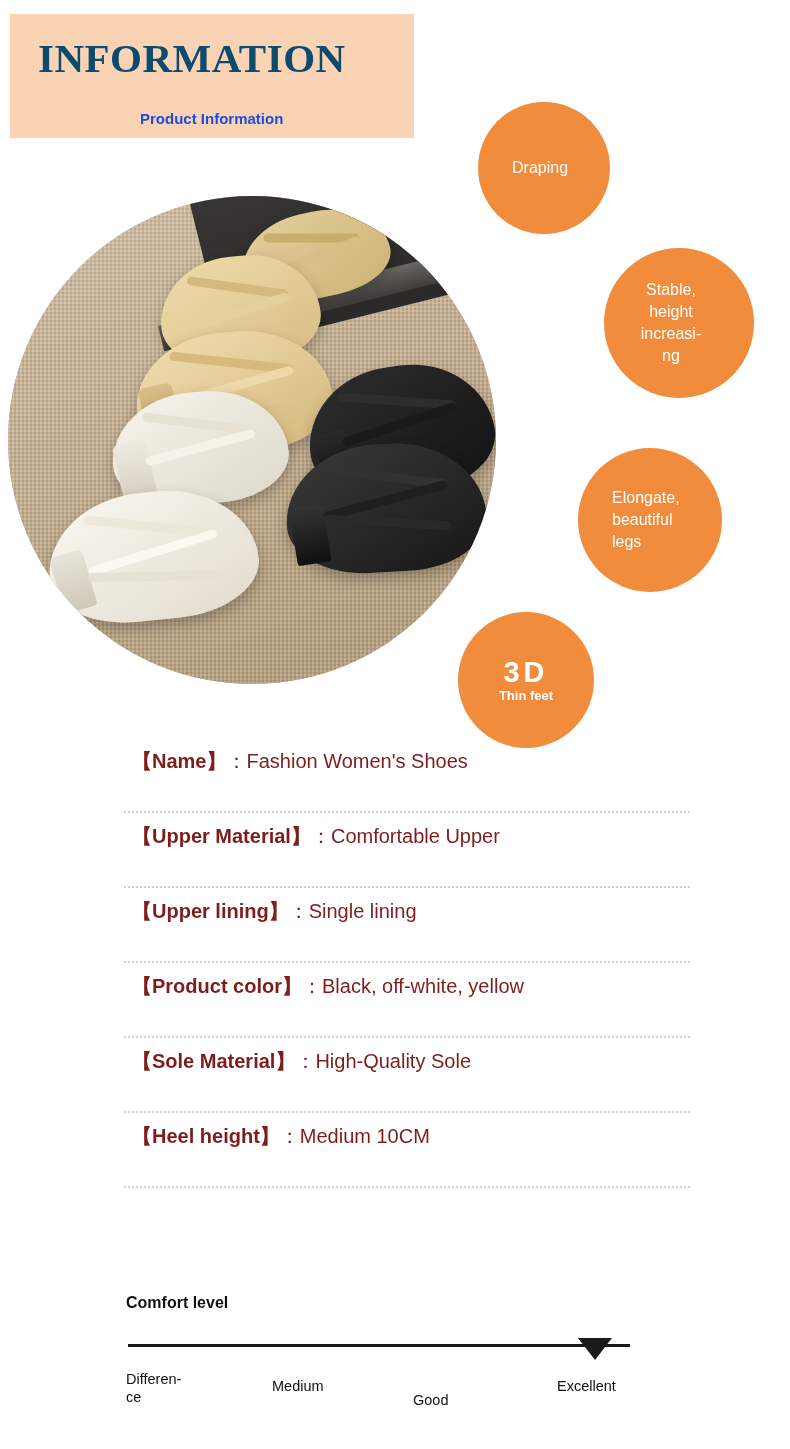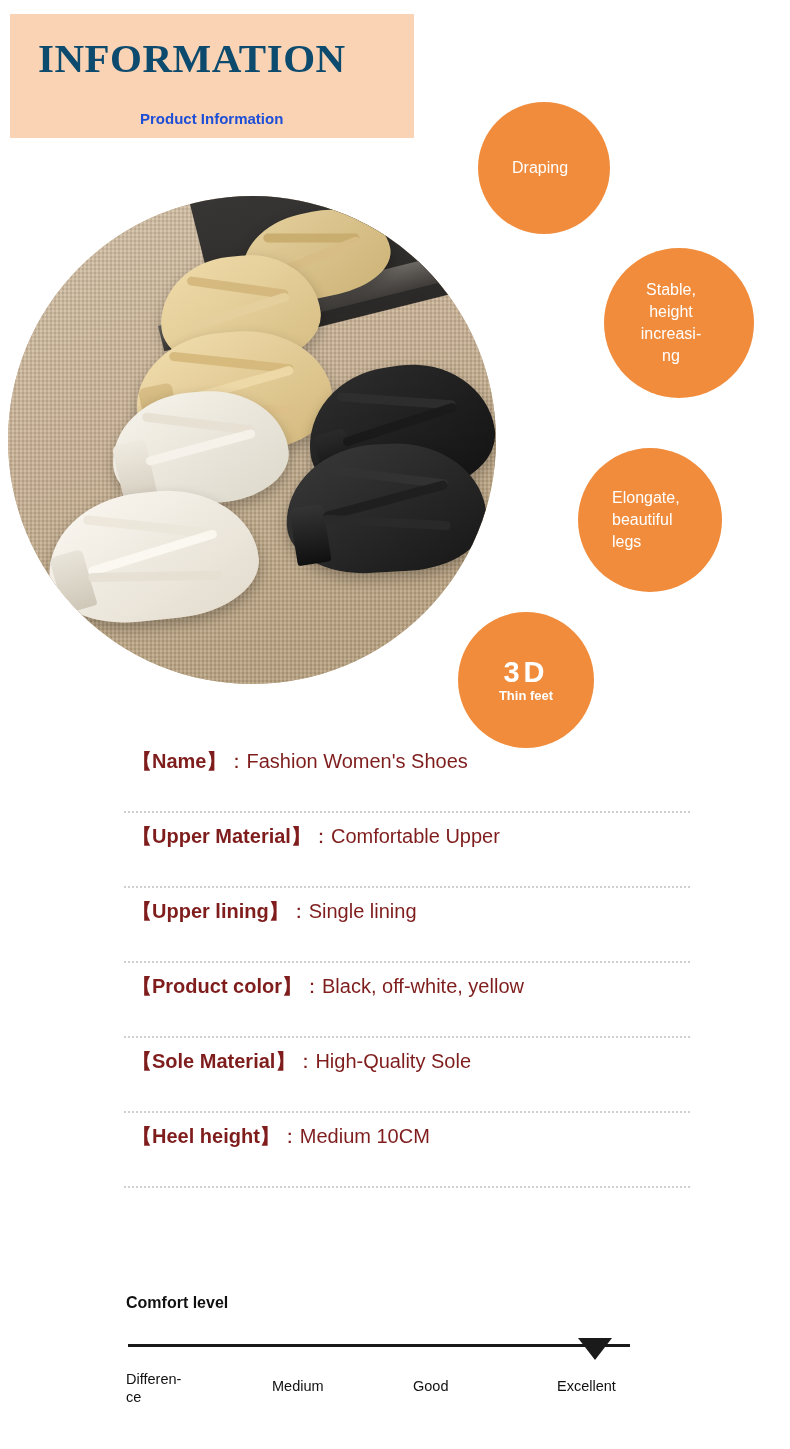--- a/index.html
+++ b/index.html
@@ -214,21 +214,21 @@
     height: 44px;
   }
   .comfort-label {
     position: absolute;
     font-size: 14.5px;
     color: #111111;
     font-weight: 500;
   }
   .cl-0 { left: 6px;   top: 2px; width: 62px; line-height: 1.25; }
   .cl-1 { left: 126px; top: 10px; margin-left: 26px; }
-  .cl-2 { left: 293px; top: 10px; }
+  .cl-2 { left: 293px; top: 24px; }
   .cl-3 { left: 437px; top: 10px; }
 </style>
 </head>
 <body>
 
 <div class="header-banner">
   <div class="header-title">INFORMATION</div>
   <div class="header-subtitle">Product Information</div>
 </div>
 

